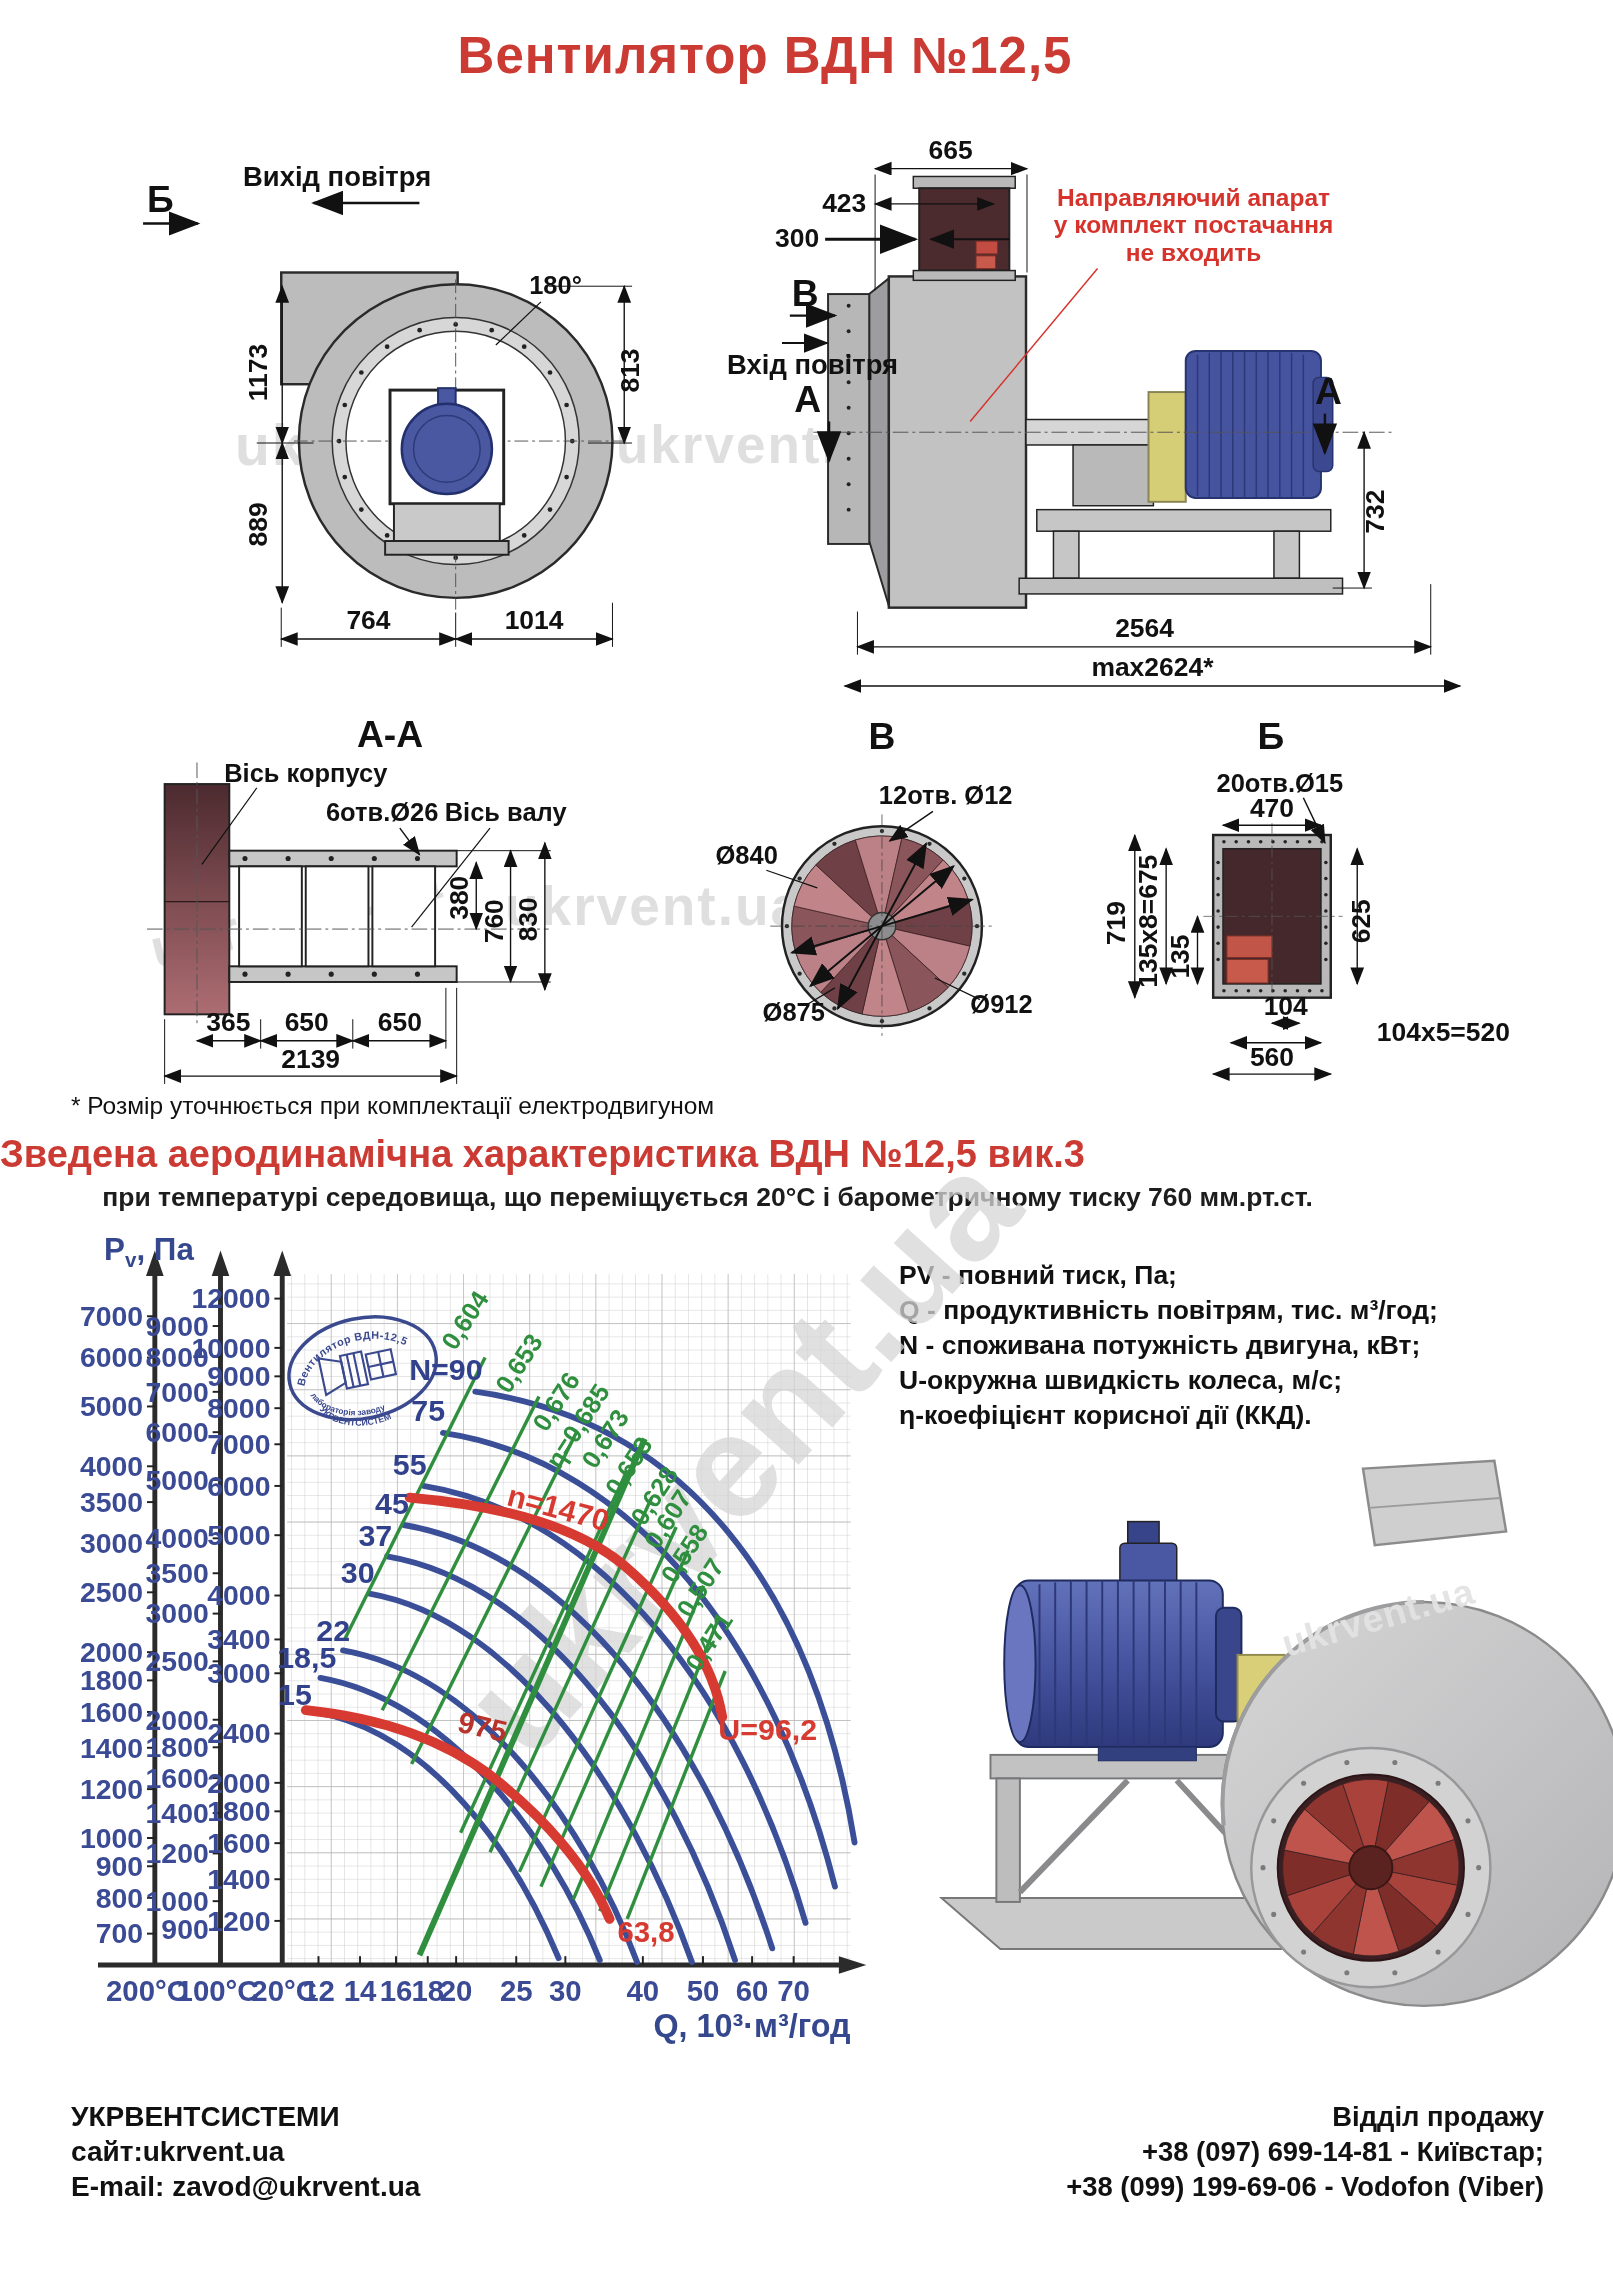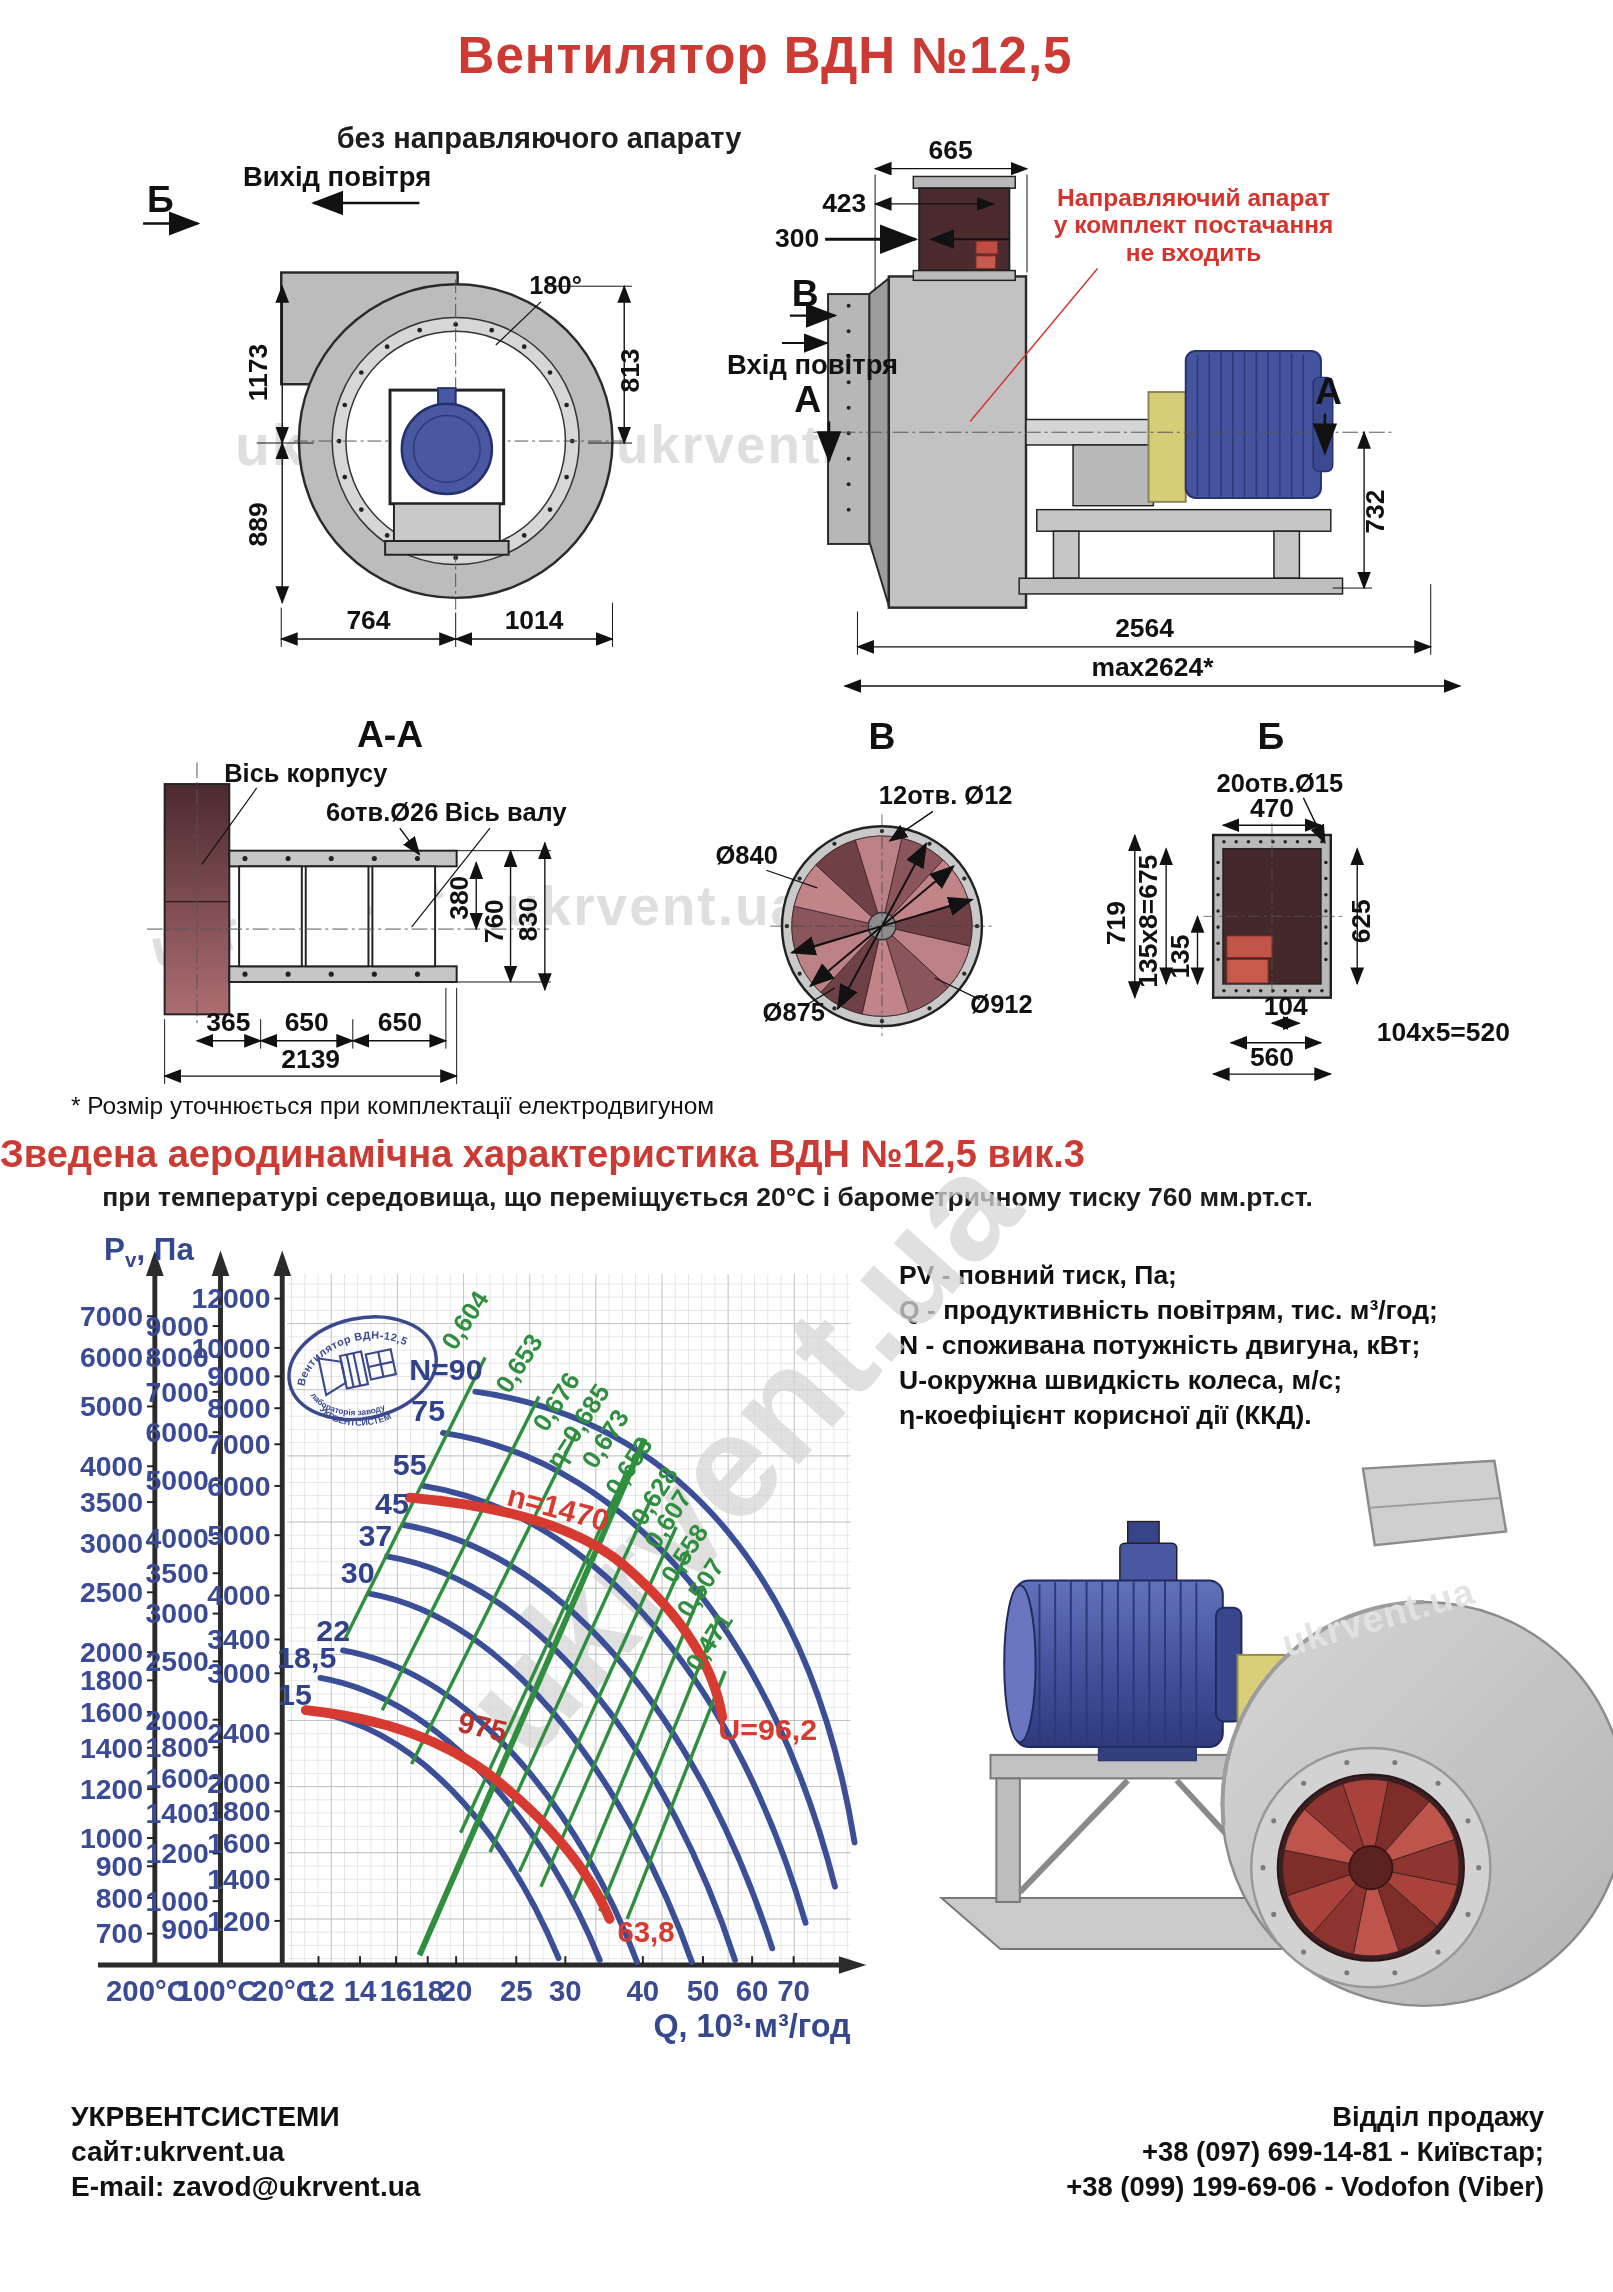--- a/index.html
+++ b/index.html
@@ -23,21 +23,20 @@
   .vtitle{font-size:38px;font-weight:bold;fill:#111;}
   .lbl{font-size:26px;font-weight:bold;fill:#111;}
   .redtxt{font-size:25px;font-weight:bold;fill:#d6332d;}
 </style>
 </head>
 <body>
 
 <div class="page">
 
   <div class="abs ttl">Вентилятор  ВДН №12,5</div>
-  <div class="abs sub2">без направляючого апарату</div>
 
   <div class="abs wm" style="top:412px;left:235px;font-size:57px;">ukrvent.ua</div>
   <div class="abs wm" style="top:414px;left:616px;font-size:53px;">ukrvent.ua</div>
   <div class="abs wm" style="top:882px;left:147px;font-size:55px;transform:rotate(-14deg);">ukrvent.ua</div>
   <div class="abs wm" style="top:874px;left:505px;font-size:55px;">ukrvent.ua</div>
 
   <svg class="abs" style="left:0;top:137px;" width="1613" height="956" viewBox="0 140 1646 975">
     <defs>
       <marker id="ar" markerWidth="14" markerHeight="12" refX="12" refY="5" orient="auto-start-reverse">
         <path d="M0 0 L13 5 L0 10 Z" fill="#111"></path>

